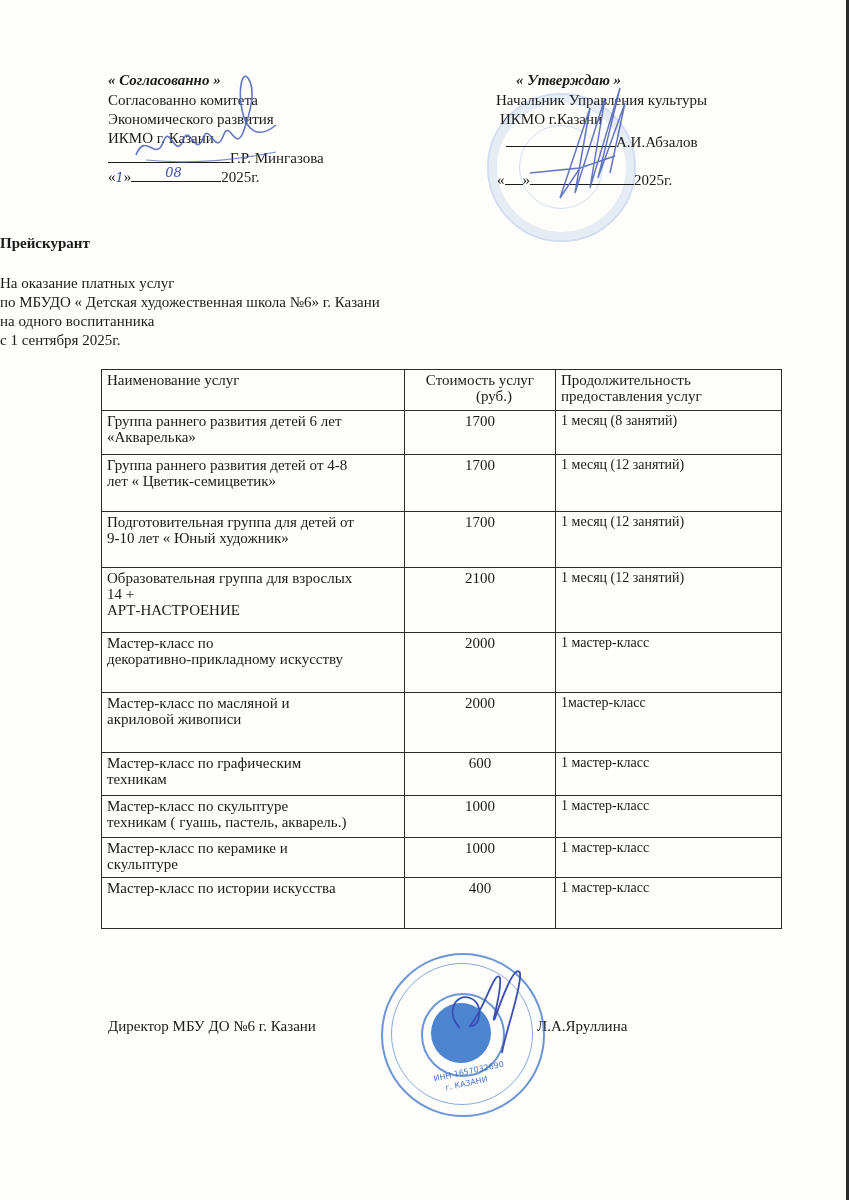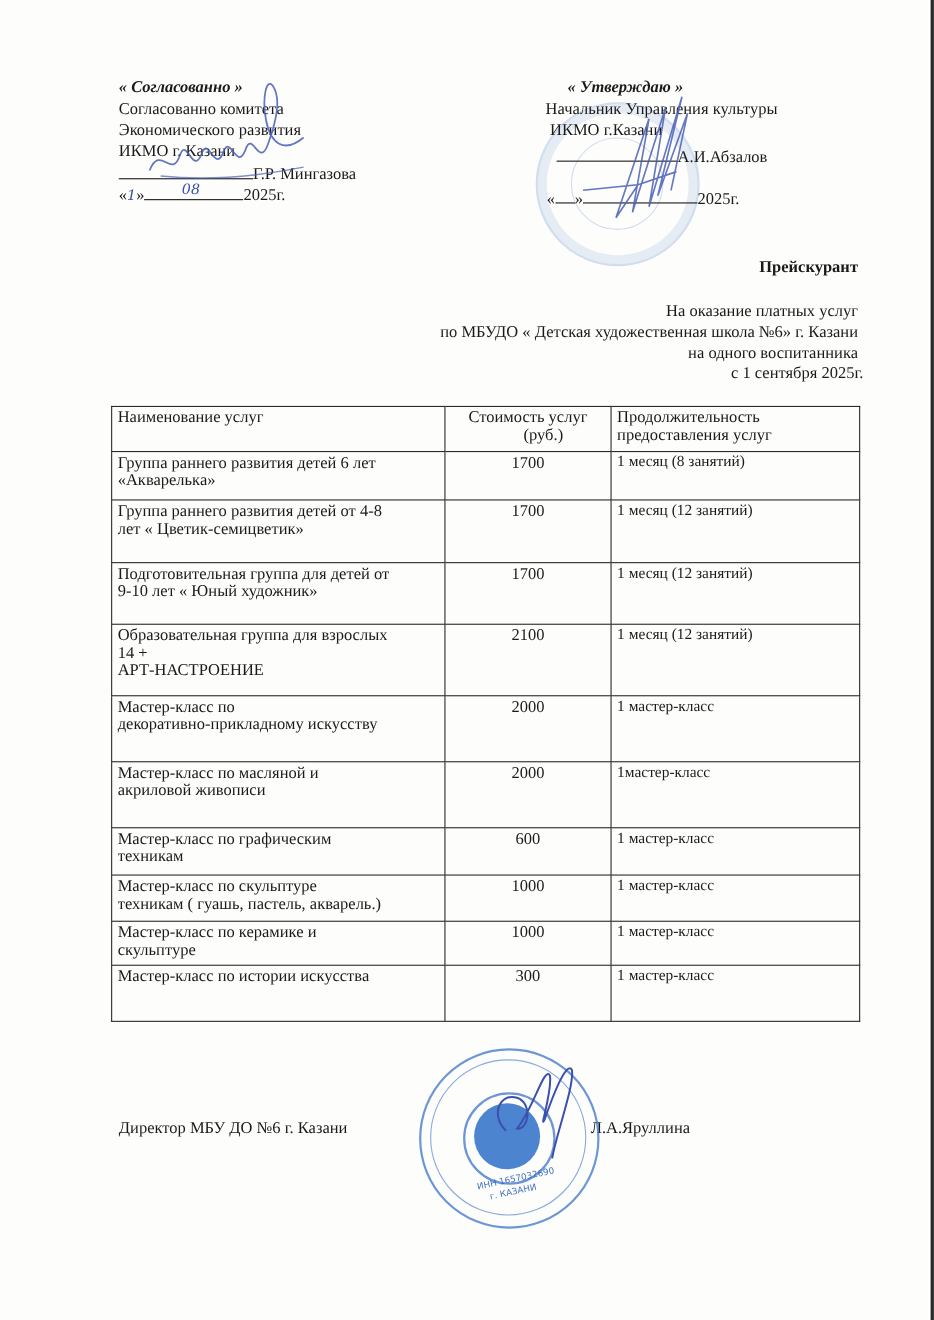--- a/index.html
+++ b/index.html
@@ -4,21 +4,21 @@
 <style>
   html, body { margin: 0; padding: 0; }
   body {
     width: 849px; height: 1200px; background: #fdfdfc; position: relative; overflow: hidden;
     font-family: "Liberation Serif", "DejaVu Serif", serif; color: #1a1a1a;
   }
   .scan-edge { position: absolute; top: 0; right: 0; width: 3px; height: 1200px; background: #2a2a2a; }
   .abs { position: absolute; white-space: nowrap; font-size: 15px; line-height: 16px; }
   .italic-bold { font-style: italic; font-weight: bold; }
   .bold { font-weight: bold; }
-  .center { text-align: right; }
+  .center { text-align: left; }
   .blank { display: inline-block; border-bottom: 1px solid #1a1a1a; height: 12px; vertical-align: baseline; }
   .handwriting { color: #3a4fa8; font-style: italic; font-family: "DejaVu Serif", serif; }
   .stamp {
     position: absolute; border-radius: 50%;
     border: 2px solid rgba(70,120,200,0.55);
     box-shadow: inset 0 0 0 6px rgba(255,255,255,0), inset 0 0 0 8px rgba(70,120,200,0.35);
   }
   .stamp-faint { border-color: rgba(130,160,210,0.35); box-shadow: inset 0 0 0 8px rgba(130,160,210,0.18); }
   .stamp-inner { position: absolute; border-radius: 50%; }
   .sig { position: absolute; }
@@ -164,21 +164,21 @@
           <div>Мастер-класс по керамике и</div>
           <div>скульптуре</div>
         </td>
     <td class="c2">1000</td>
     <td class="c3 dur">1 мастер-класс</td>
   </tr>
   <tr style="height:51px;">
     <td class="c1">
           <div>Мастер-класс по истории искусства</div>
         </td>
-    <td class="c2">300</td>
+    <td class="c2">400</td>
     <td class="c3 dur">1 мастер-класс</td>
   </tr>
 </tbody>
   </table>
 
 <div class="abs" style="left:108px; top:1018px;">Директор МБУ ДО №6 г. Казани</div>
 <div class="abs" style="left:537px; top:1018px;">Л.А.Яруллина</div>
 
 <div class="stamp" style="left:381px; top:953px; width:160px; height:160px; border:2px solid rgba(60,115,200,0.75); box-shadow:none;">
   <div class="stamp-inner" style="left:8px; top:8px; width:140px; height:140px; border:1px solid rgba(60,115,200,0.6);"></div>

